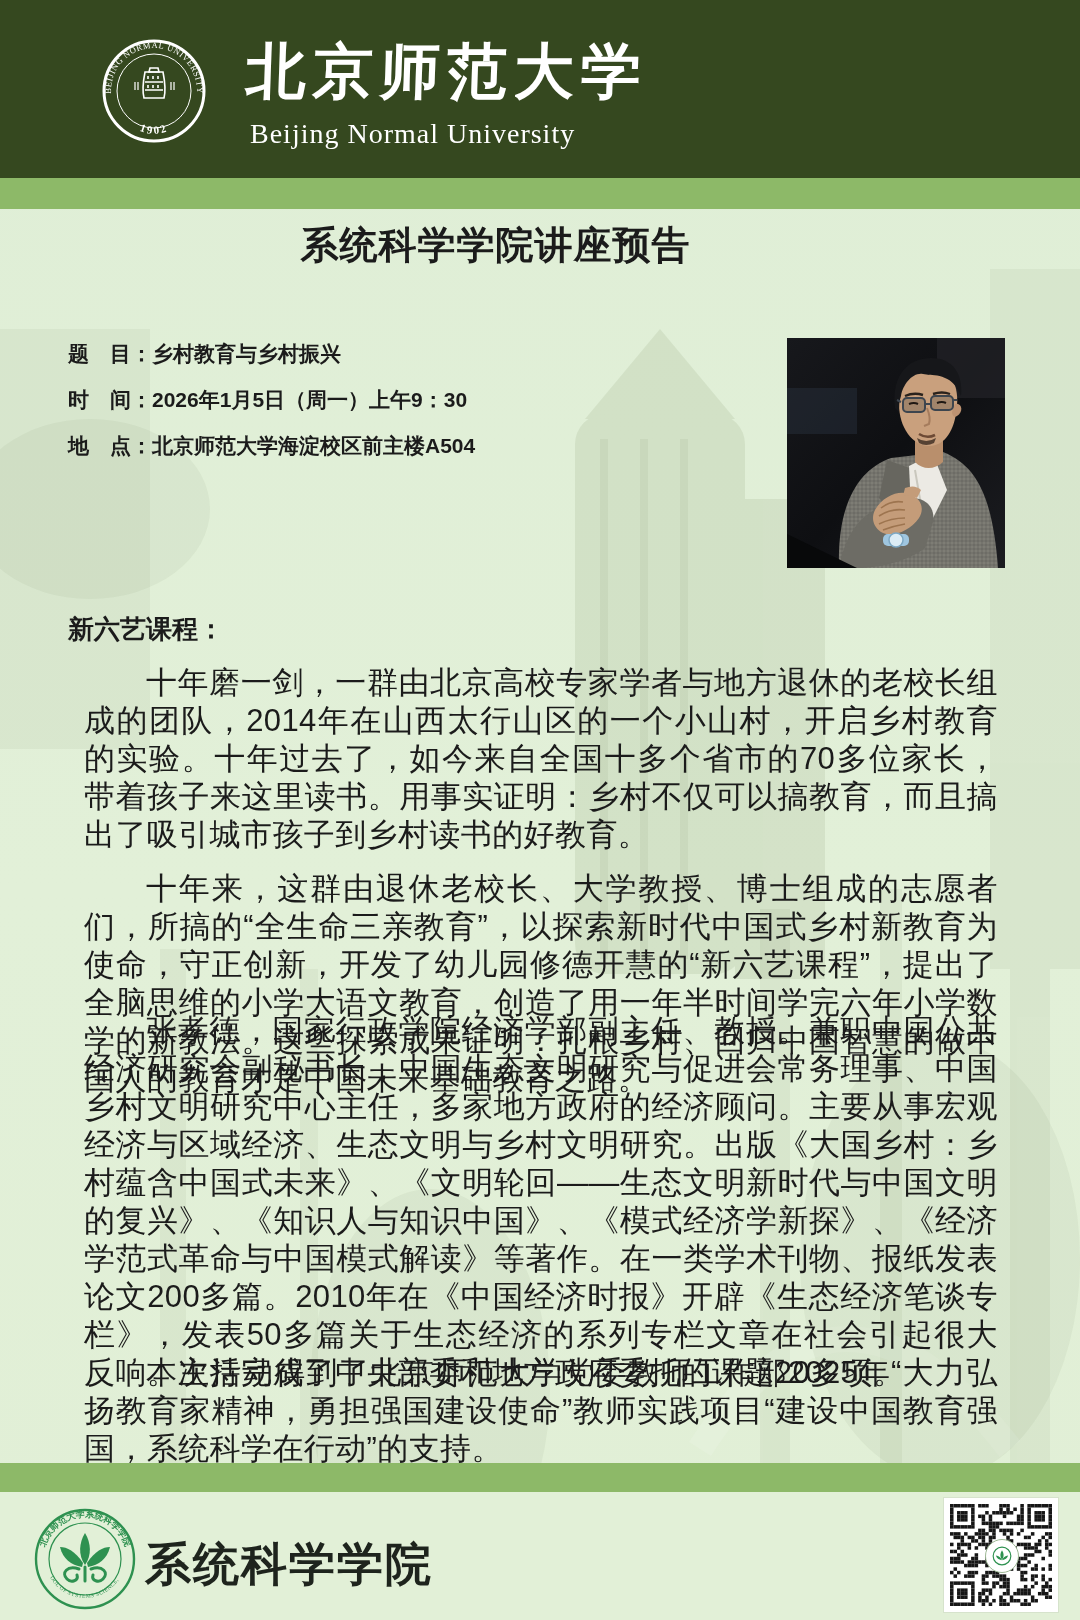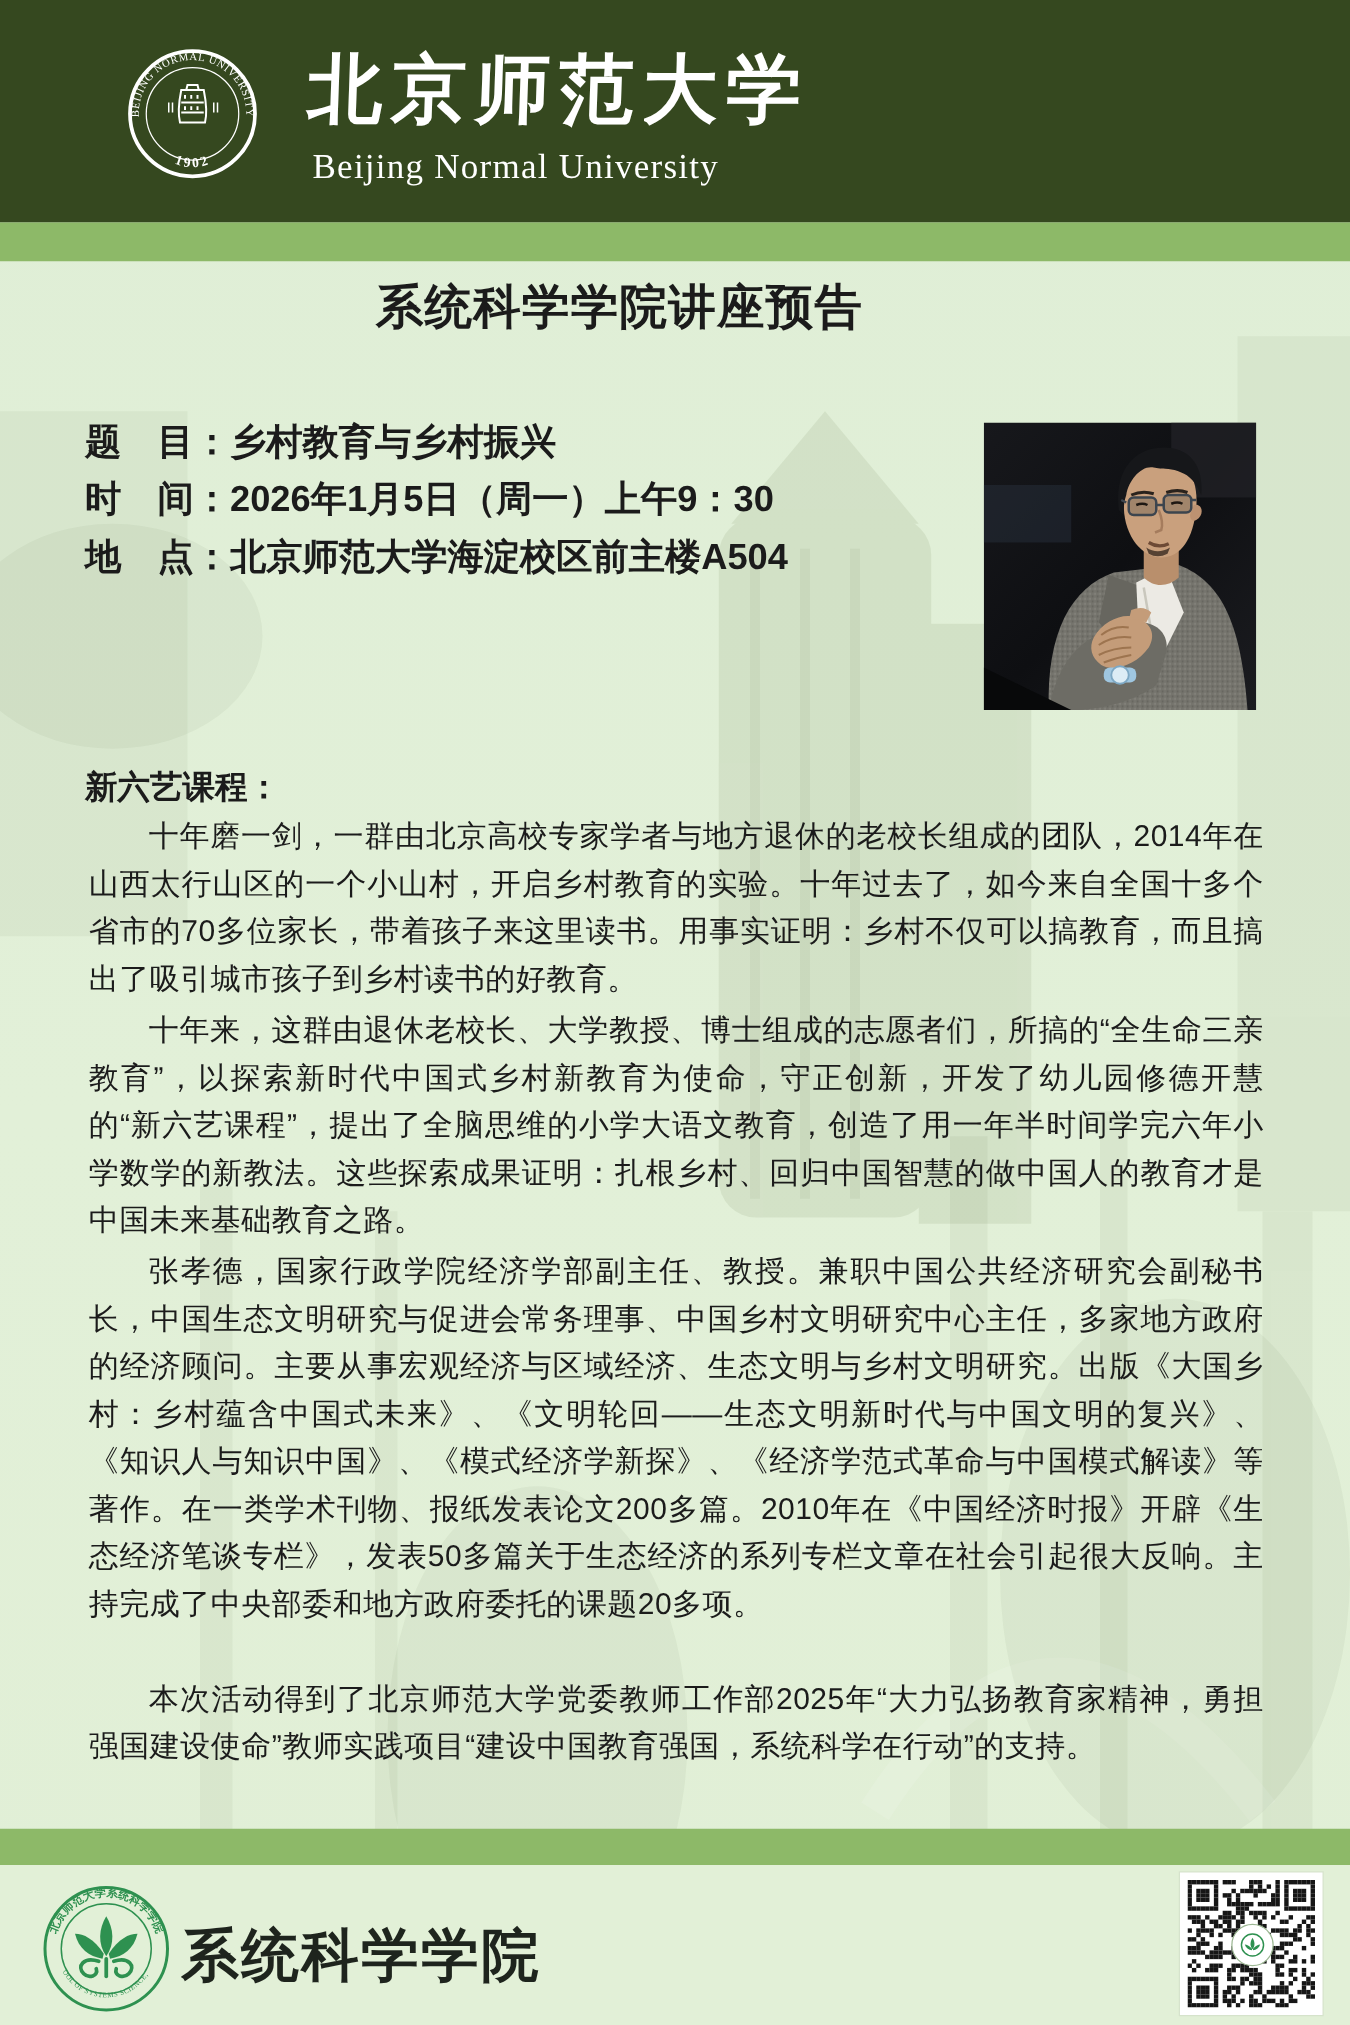--- a/index.html
+++ b/index.html
@@ -24,31 +24,31 @@
   }
   
   .watermark{position:absolute;left:0;top:209px;width:1080px;height:1411px;pointer-events:none;}
   
   .page-title{
     position:absolute;left:0;top:220px;width:991px;text-align:center;
     font-size:38px;font-weight:700;letter-spacing:1px;
   }
   
   .details{position:absolute;left:68px;top:331px;width:710px;}
-  .detail-row{font-size:29px;font-weight:700;line-height:46px;white-space:nowrap;}
+  .detail-row{font-size:21px;font-weight:700;line-height:46px;white-space:nowrap;}
   
   .speaker-photo{position:absolute;left:787px;top:338px;width:218px;height:230px;overflow:hidden;}
   
   .section{position:absolute;left:68px;width:946px;}
   .abstract-section{top:610px;}
   .bio-section{top:996px;}
   .support-section{top:1338px;}
   .section-heading{font-size:26px;font-weight:700;line-height:38px;margin:0;}
   .body-par{
-    font-size:24px;line-height:38px;margin:3px;text-align:justify;
+    font-size:31px;line-height:38px;margin:16px;text-align:justify;
     text-indent:2em;font-weight:500;letter-spacing:0.4px;
   }
   
   .footer-strip{position:absolute;left:0;top:1463px;width:1080px;height:29px;background:#8db968;}
   .footer{position:absolute;left:0;top:1492px;width:1080px;height:128px;background:#e2f0d7;}
   .school-seal{position:absolute;left:33px;top:15px;width:104px;height:104px;}
   .school-name{
     position:absolute;left:145px;top:42px;font-size:46px;font-weight:700;
     color:#1e241d;letter-spacing:2px;white-space:nowrap;
   }

